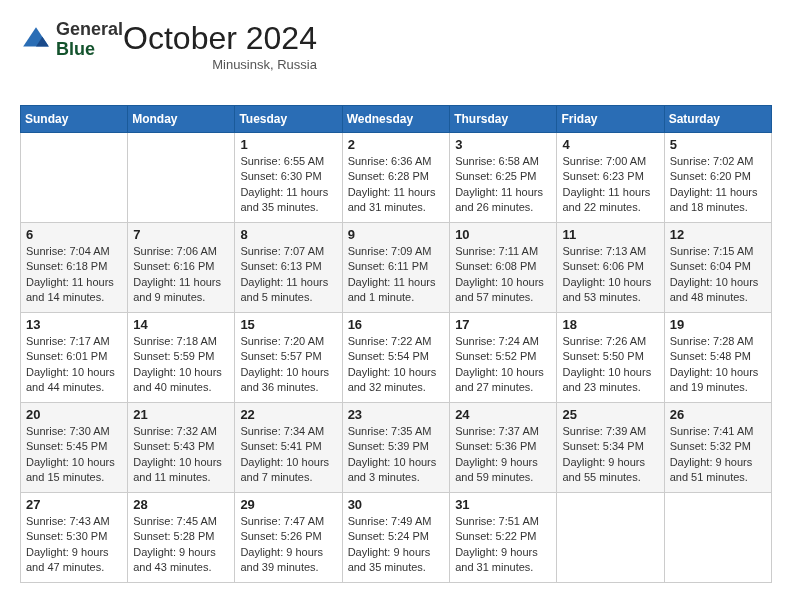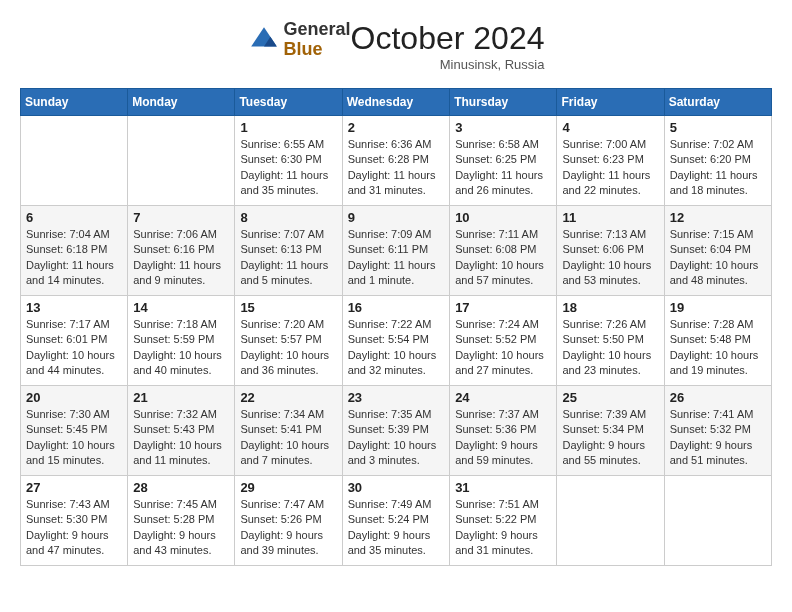--- a/index.html
+++ b/index.html
@@ -5,38 +5,38 @@
     * { box-sizing: border-box; margin: 0; padding: 0; }
     body {
       font-family: Arial, sans-serif;
       background: #fff;
       width: 792px;
       min-height: 612px;
       padding: 20px;
     }
     .header {
       display: flex;
-      justify-content: center;
+      justify-content: flex-start;
       align-items: flex-start;
-      margin-bottom: 16px;
+      margin-bottom: 33px;
     }
     .logo {
       display: flex;
       align-items: center;
       gap: 4px;
     }
     .logo-text {
       display: flex;
       flex-direction: column;
       font-size: 18px;
       font-weight: bold;
       line-height: 1.1;
     }
     .logo-general { color: #333; }
-    .logo-blue { color: #a16207; }
+    .logo-blue { color: #14532d; }
     .logo-icon {
       width: 32px;
       height: 32px;
     }
     .title-block {
       text-align: right;
     }
     .month-title {
       font-size: 32px;
       font-weight: normal;

